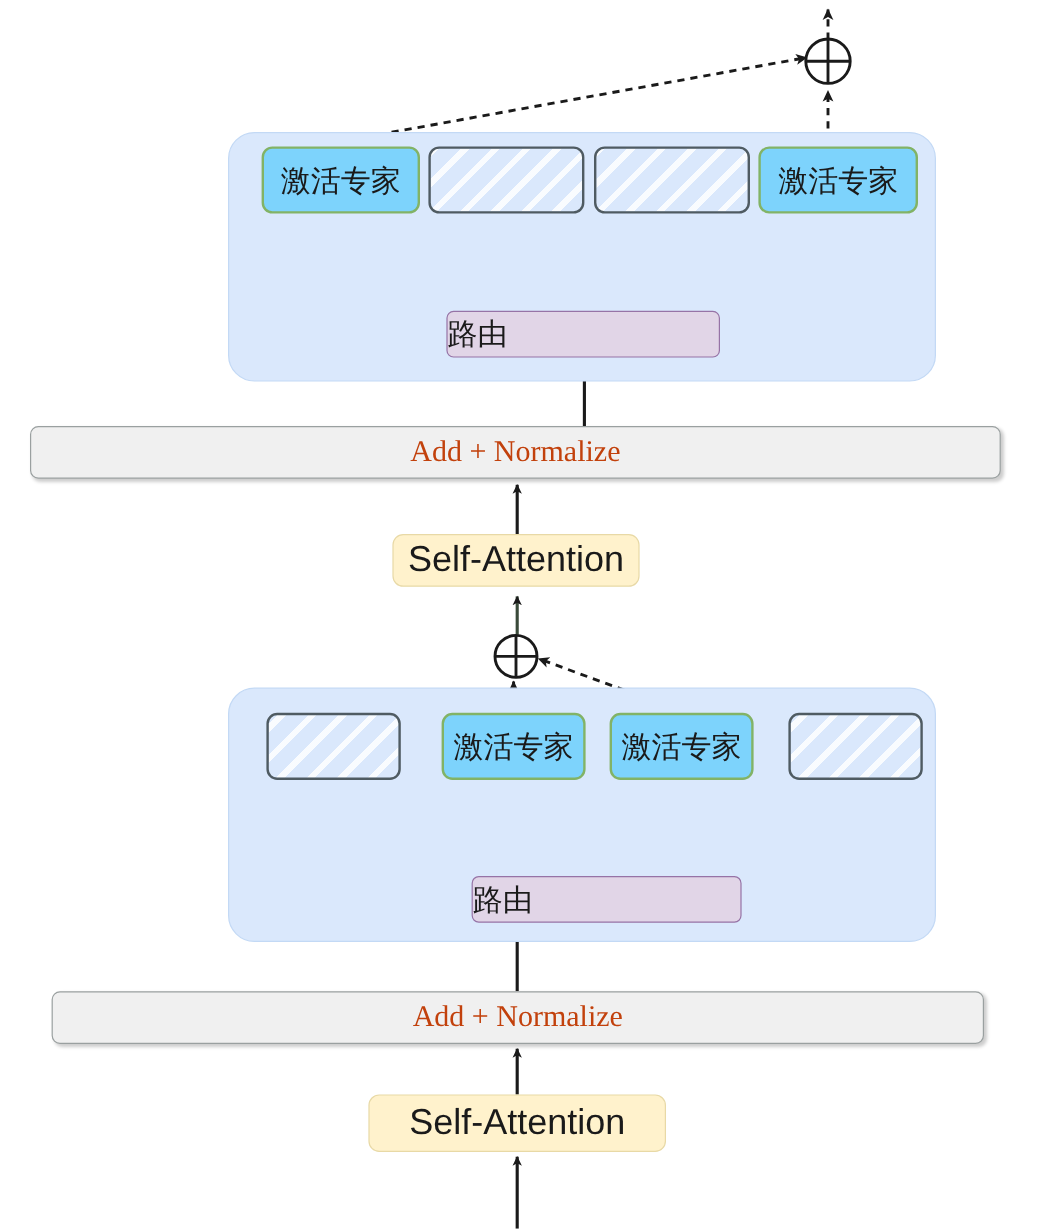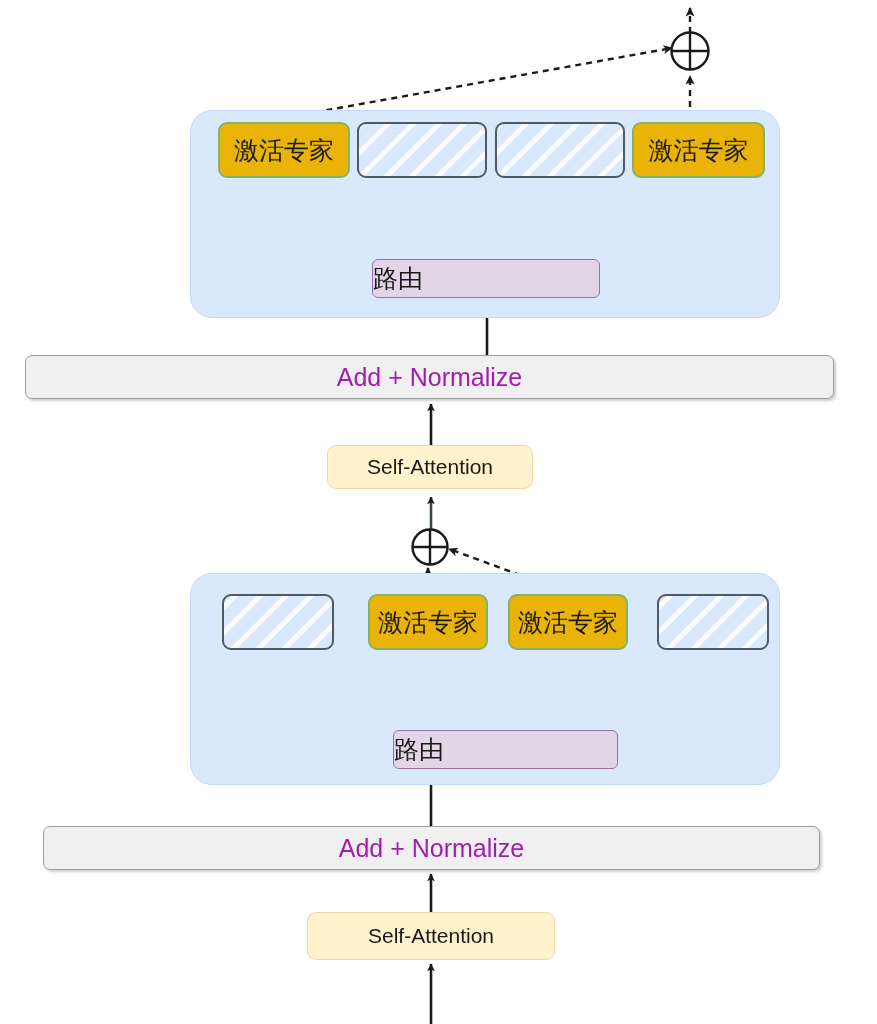--- a/index.html
+++ b/index.html
@@ -24,21 +24,21 @@
     position:absolute;
     box-sizing:border-box;
     display:flex;align-items:center;justify-content:center;
     border-radius:9px;
     font-size:25px;
     color:#1a1a1a;
     letter-spacing:0px;
     white-space:nowrap;
   }
   .expert.active{
-    background:#eab308;
+    background:#7dd3fc;
     border:2.5px solid #82b366;
   }
   .expert.inactive{
     border:2.5px solid #4f5b62;
     background:
       repeating-linear-gradient(
         -45deg,
         rgba(255,255,255,0) 0px,
         rgba(255,255,255,0) 13px,
         rgba(255,255,255,0.85) 13px,
@@ -56,33 +56,34 @@
     font-size:25px;color:#1a1a1a;white-space:nowrap;
   }
   
   .addnorm{
     position:absolute;
     box-sizing:border-box;
     display:flex;align-items:center;justify-content:center;
     background:#f0f0f0;
     border:1.5px solid #9aa0a0;
     border-radius:7px;
-    font-size:25px;color:#a21caf;
+    font-size:25px;color:#c2410c;
     box-shadow:2px 2px 3px rgba(0,0,0,0.20);
     white-space:nowrap;
+    font-family:Liberation Serif, serif;
   }
   
   .selfattn{
     position:absolute;
     box-sizing:border-box;
     display:flex;align-items:center;justify-content:center;
     background:#fff2cc;
     border:1.5px solid #e8d9a6;
     border-radius:9px;
-    font-size:21px;color:#1a1a1a;
+    font-size:30px;color:#1a1a1a;
     white-space:nowrap;
   }
   .addnorm-label,.selfattn-label,.router-label,.expert-label{pointer-events:none;}
 </style>
 </head>
 <body>
 
 <div id="stage">
 
   <svg id="wires" viewBox="0 0 877 1024">

